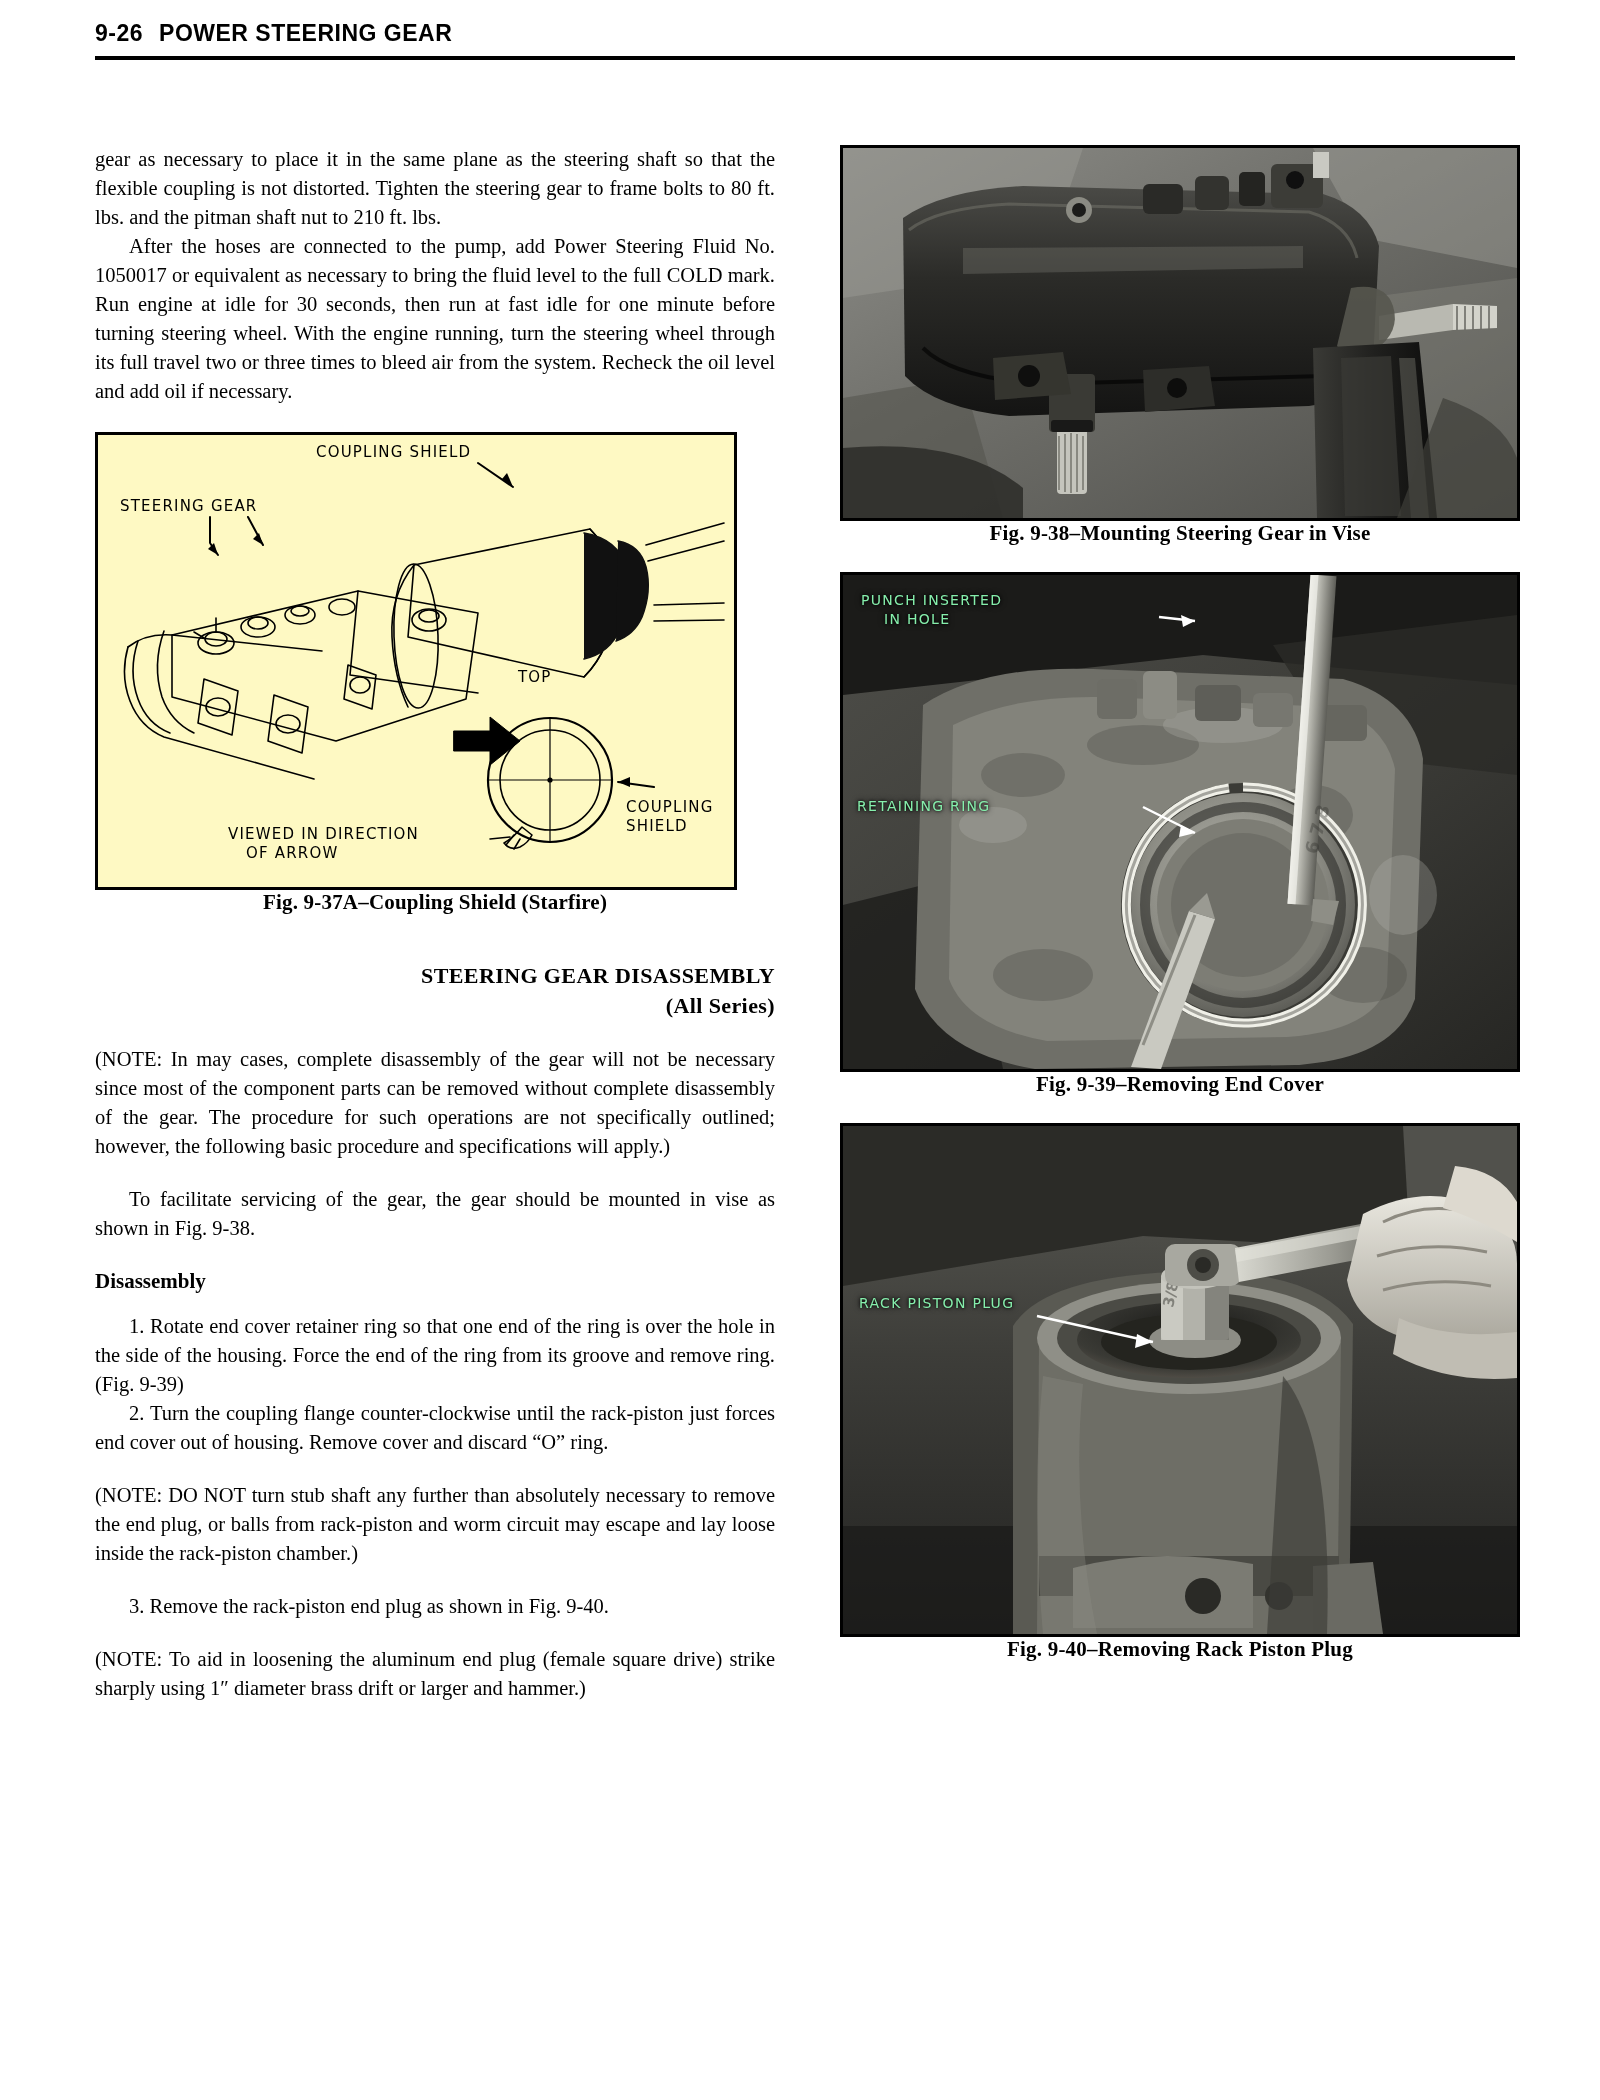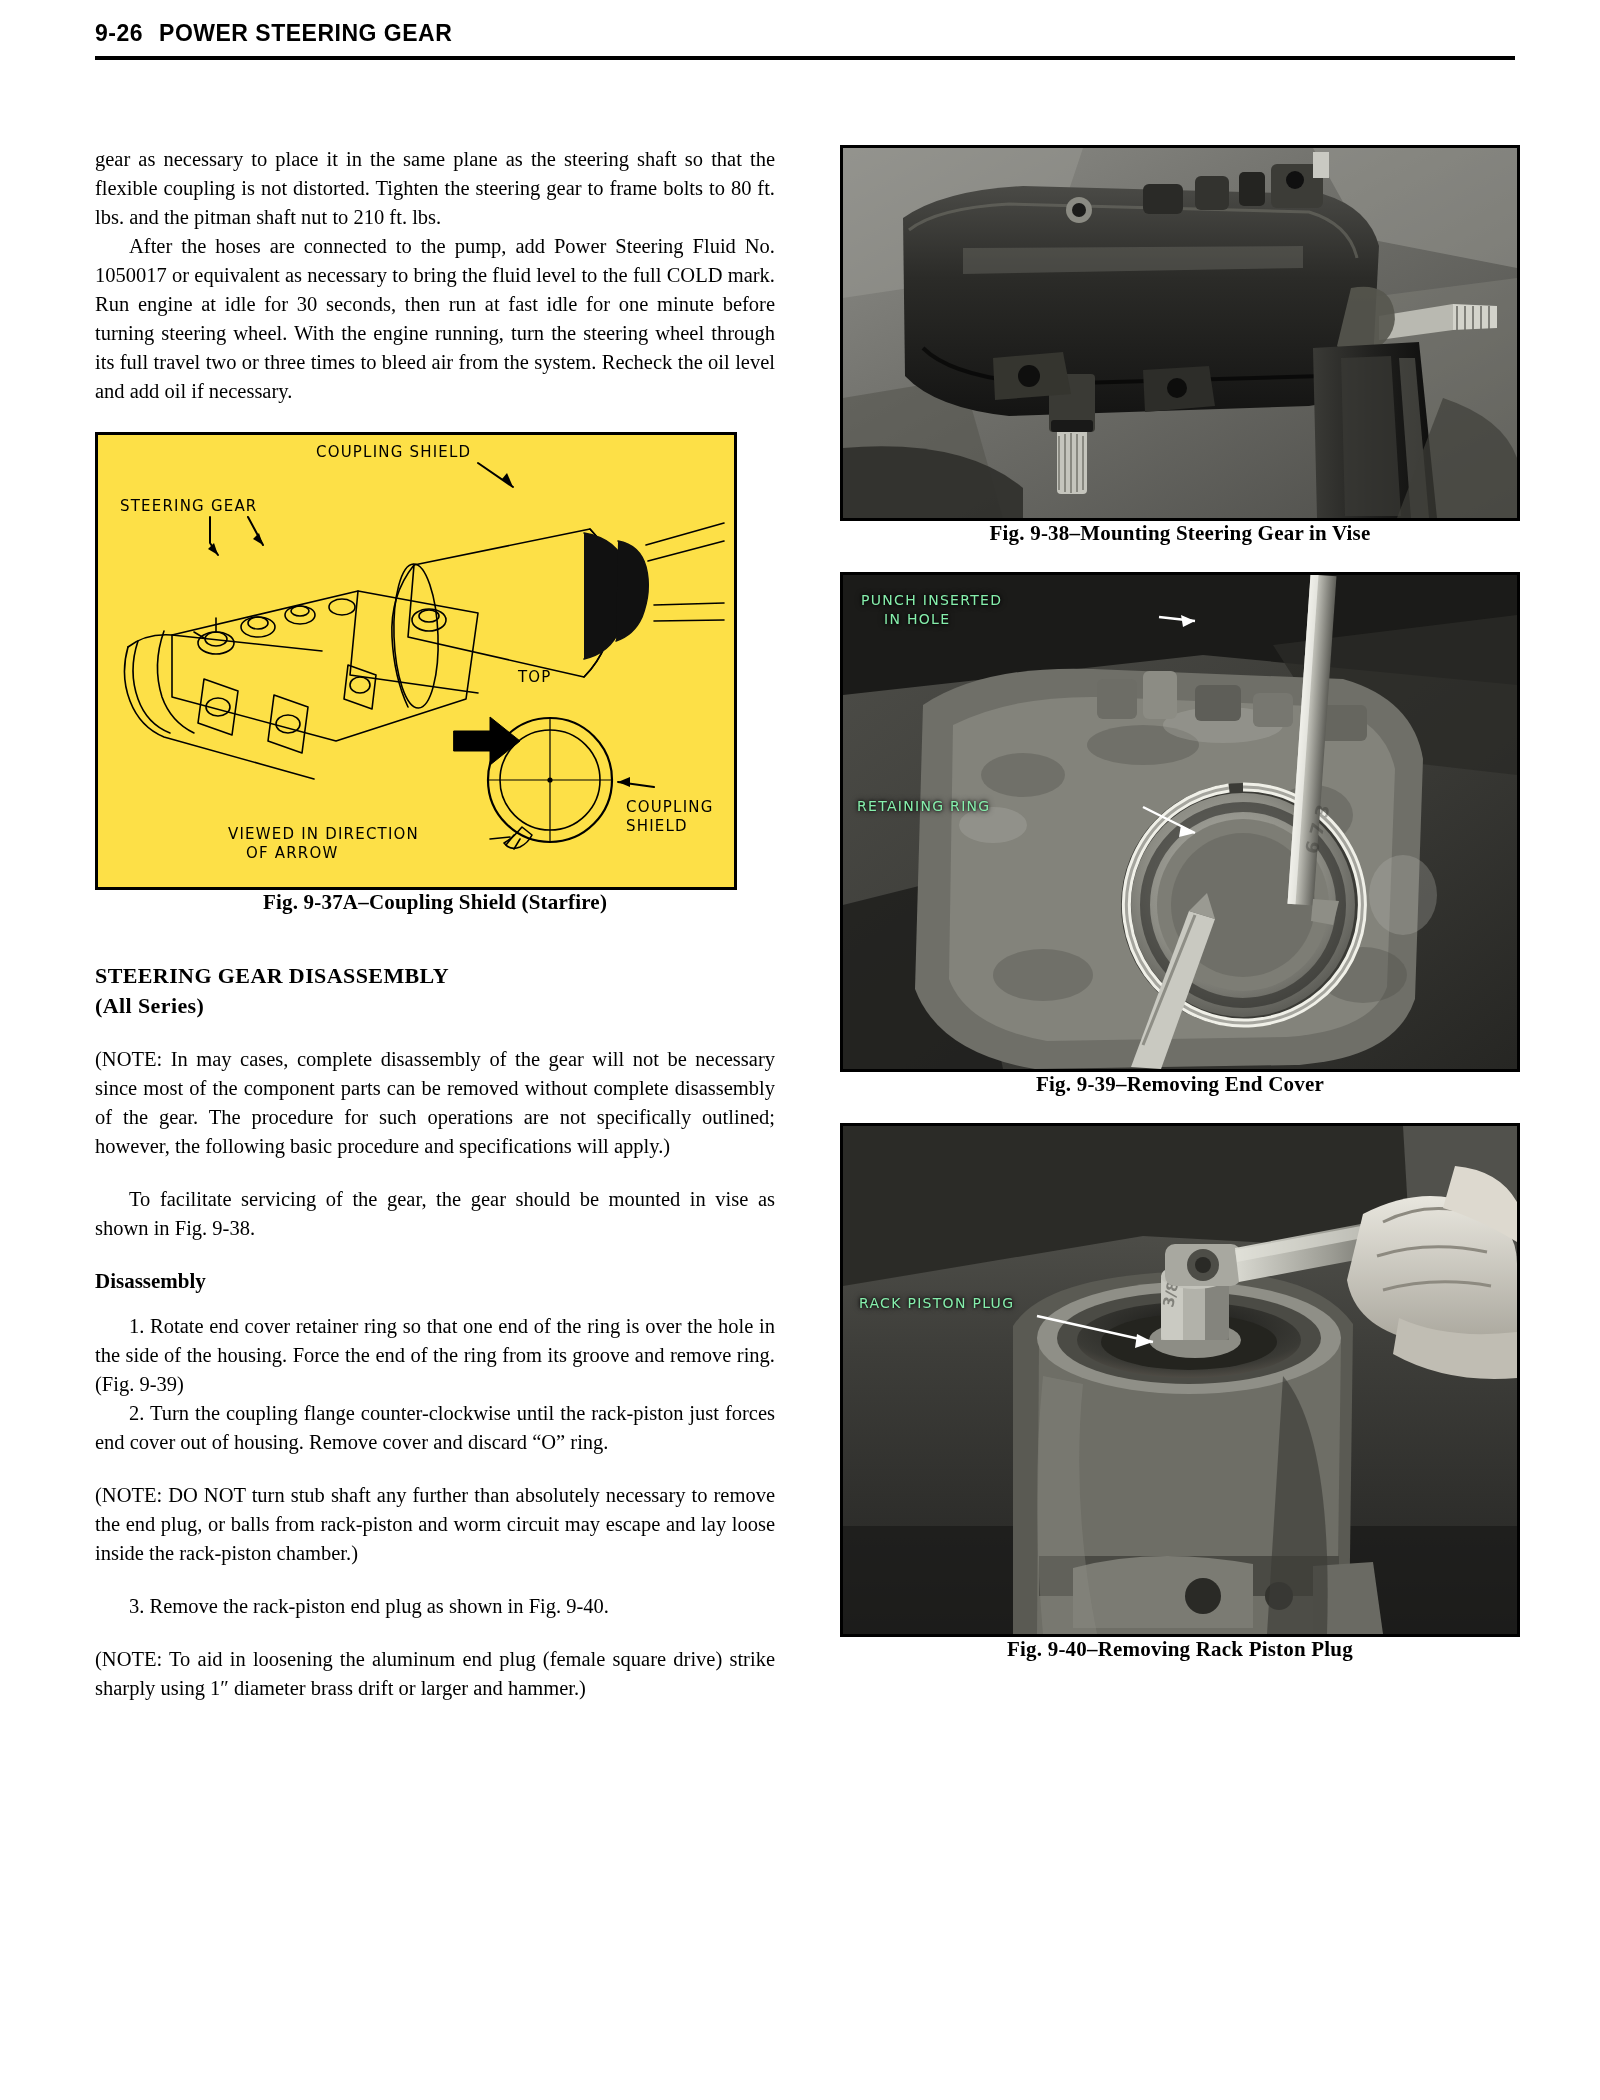--- a/index.html
+++ b/index.html
@@ -63,21 +63,21 @@
     font-size: 20.5px;
     line-height: 29px;
     text-align: justify;
     margin: 0 0 0 0;
     text-indent: 0;
   }
   p.body + p.body { margin-top: 0; }
   p.indent { text-indent: 34px; }
 
   .h-center {
-    text-align: left;
+    text-align: right;
     font-family: "Liberation Serif", serif;
     font-weight: bold;
     font-size: 22px;
     line-height: 30px;
     letter-spacing: 0.4px;
   }
   .sub-head {
     font-family: "Liberation Serif", serif;
     font-weight: bold;
     font-size: 21px;
@@ -93,21 +93,21 @@
     letter-spacing: 0.2px;
   }
 
   
   .fig37 {
     position: relative;
     width: 636px;
     height: 452px;
     border: 3px solid #000;
     margin-top: 26px;
-    background: #fde047;
+    background: #fef9c3;
     overflow: hidden;
   }
   .lbl {
     position: absolute;
     font-family: "DejaVu Sans", sans-serif;
     font-size: 15px;
     letter-spacing: 1.2px;
     color: #000;
     white-space: pre;
     line-height: 19px;

